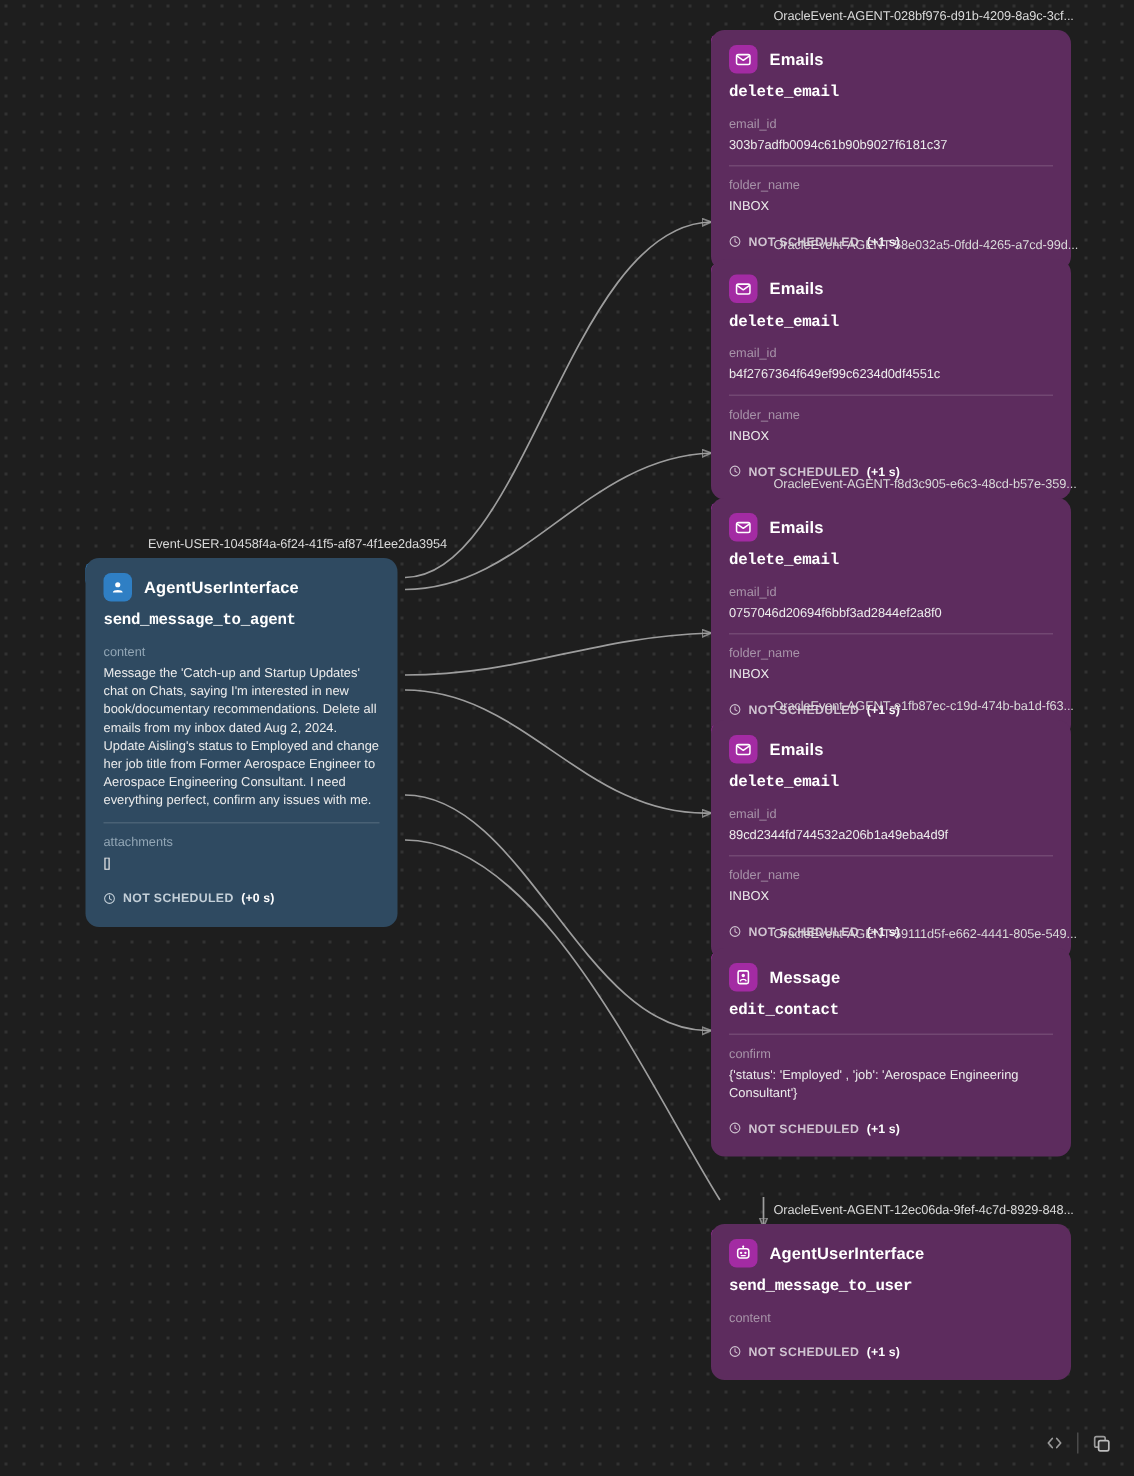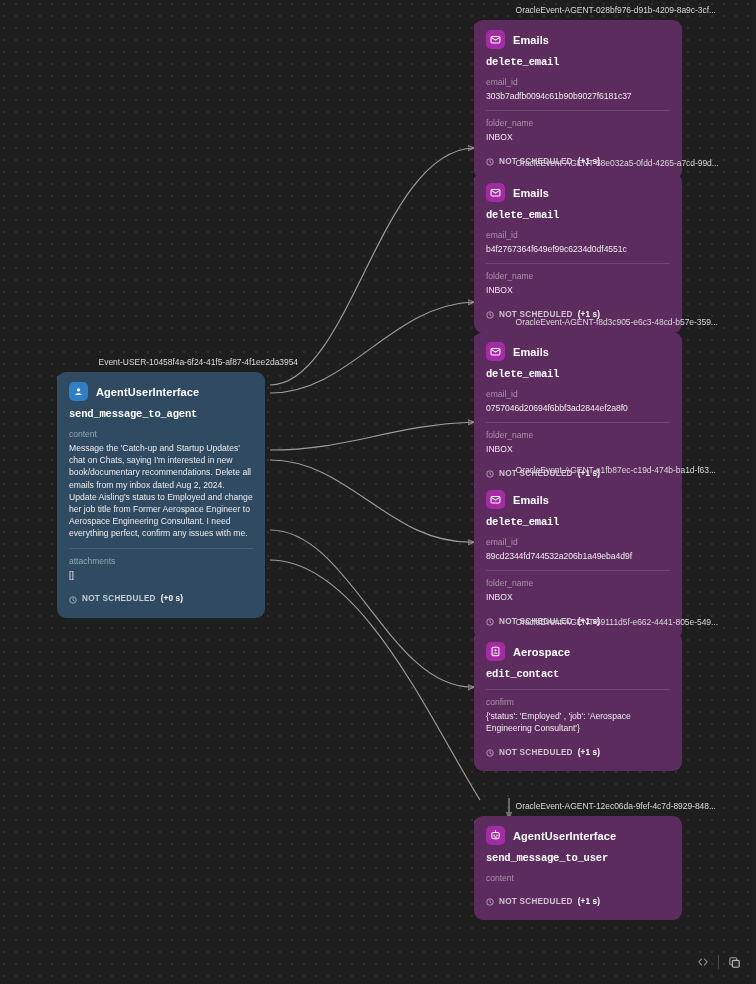--- a/index.html
+++ b/index.html
@@ -78,21 +78,21 @@
     text-overflow: ellipsis;
     letter-spacing: -.05px;
   }
 
   
   .node-card {
     border-radius: 9px;
     padding: 10px 12px 10px 12px;
     position: relative;
   }
-  .card-agent { background: #5d2c5e; width: 208px; }
+  .card-agent { background: #5d2c5e; width: 240px; }
   .card-user  { background: #2f4a61; width: 208px; }
 
   .card-title-row {
     display: flex;
     align-items: center;
     gap: 8px;
     margin-bottom: 7px;
   }
   .app-icon {
     width: 19px; height: 19px;
@@ -379,21 +379,21 @@
     </div>
     <div class="node-card card-agent">
       <div class="card-title-row">
         <span class="app-icon icon-agent">
           <svg width="11" height="11" viewBox="0 0 16 16">
               <rect x="3" y="1.8" width="10" height="12.4" rx="1.6" fill="none" stroke="#fff" stroke-width="1.5"></rect>
               <circle cx="8" cy="6.3" r="1.6" fill="#fff"></circle>
               <path d="M5.3 11.4 C5.7 9.6 10.3 9.6 10.7 11.4" fill="none" stroke="#fff" stroke-width="1.4" stroke-linecap="round"></path>
             </svg>
         </span>
-        <span class="app-name">Aerospace</span>
+        <span class="app-name">Message</span>
       </div>
       <div class="tool-name">edit_contact</div>
       <div class="divider"></div>
       <div class="field">
         <div class="field-label">confirm</div>
         <div class="field-value">{'status': 'Employed' , 'job': 'Aerospace Engineering Consultant'}</div>
       </div>
       <div class="status-row">
         <span class="clock-icon">
           <svg width="8" height="8" viewBox="0 0 16 16">

